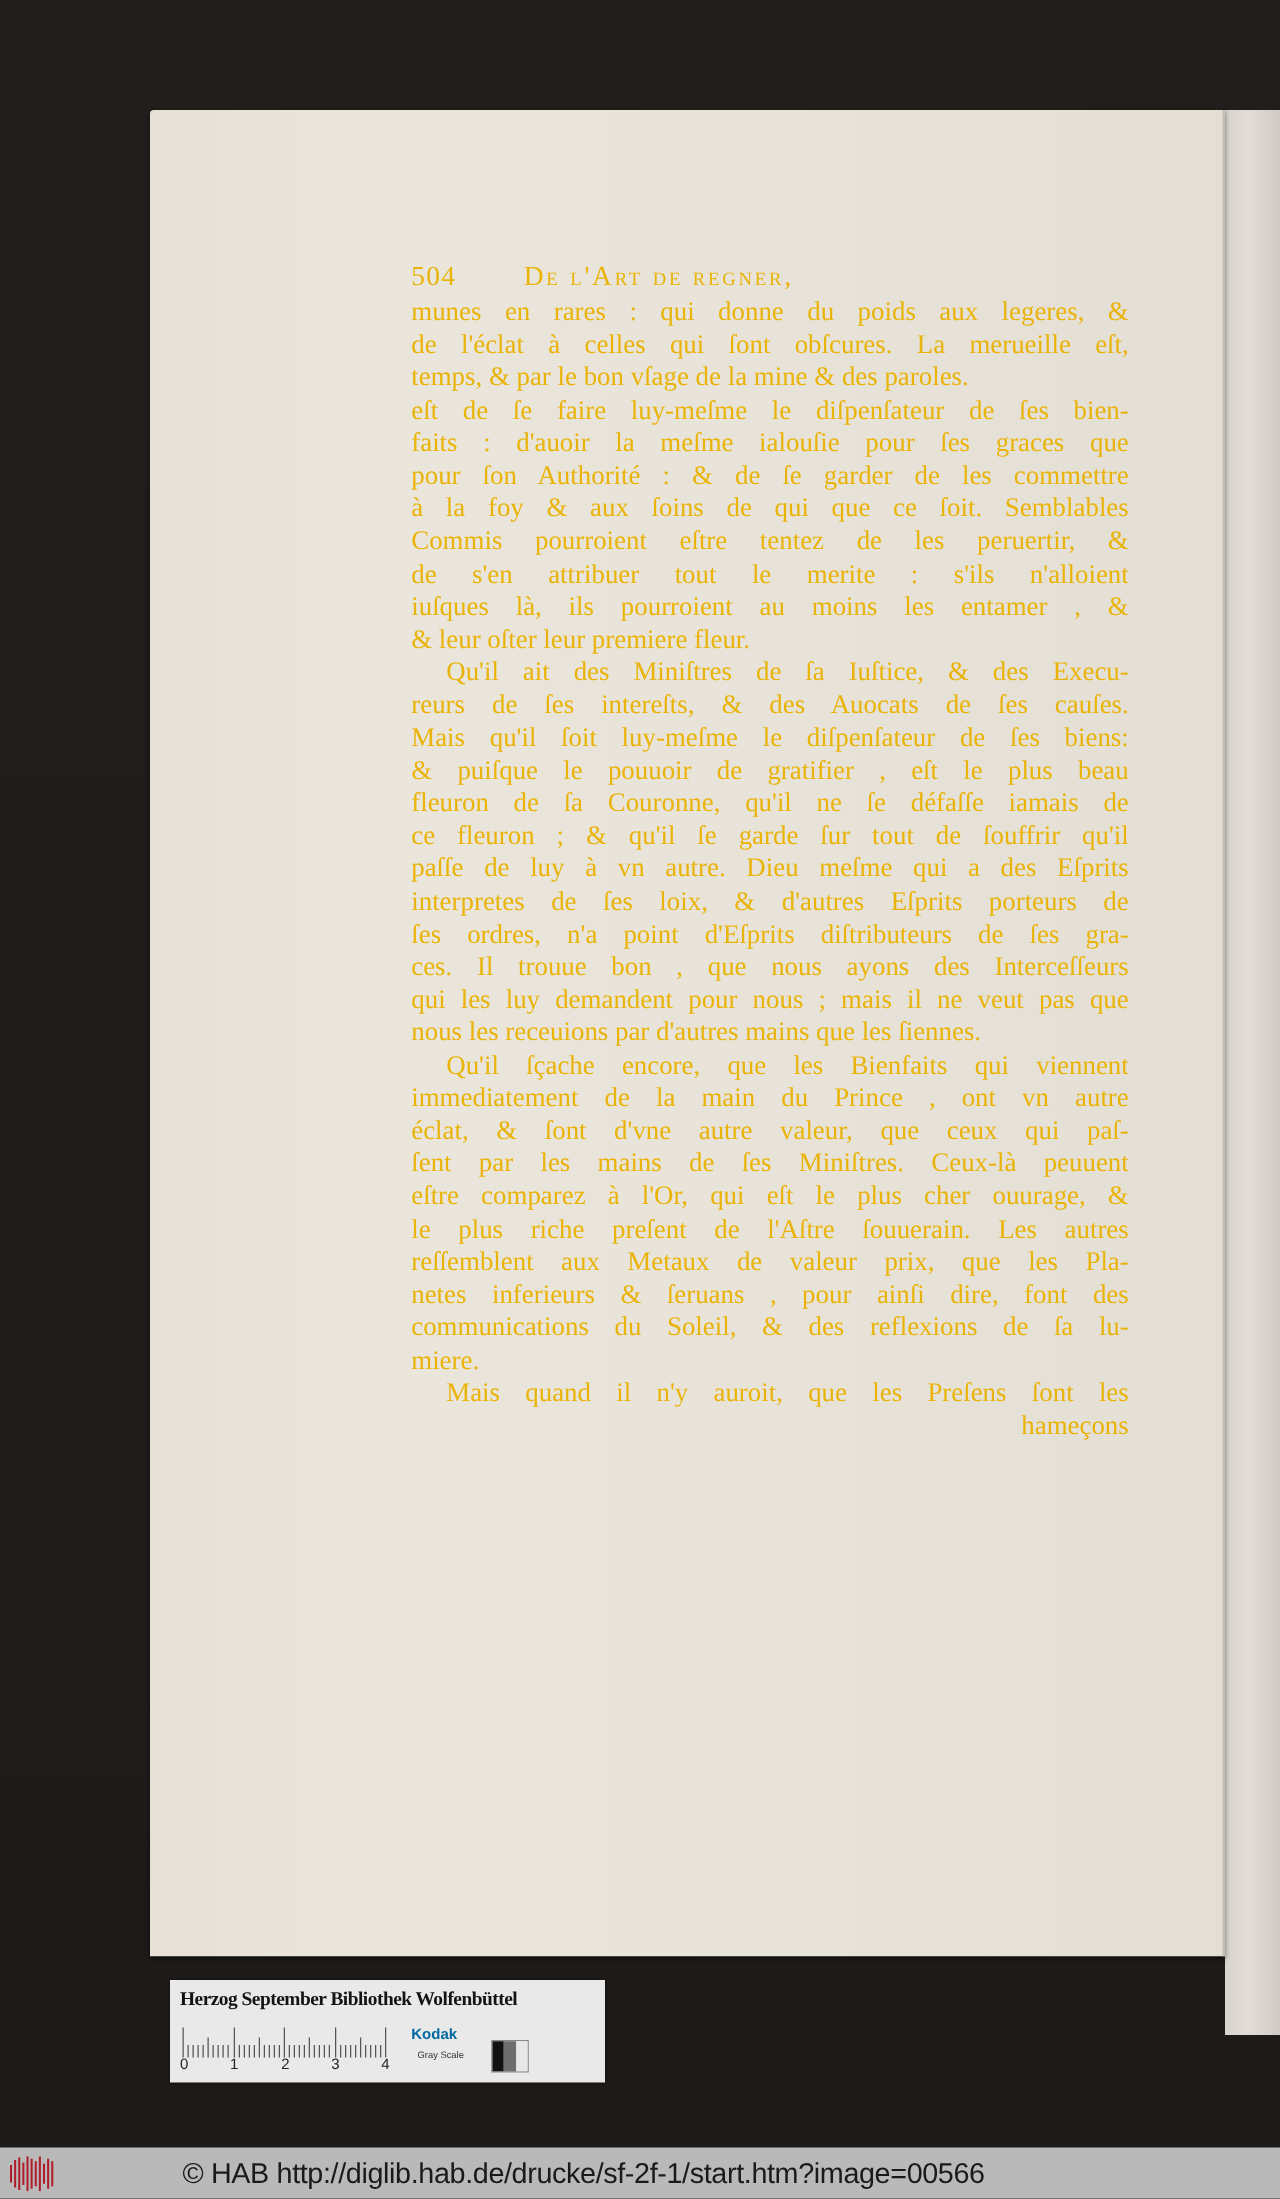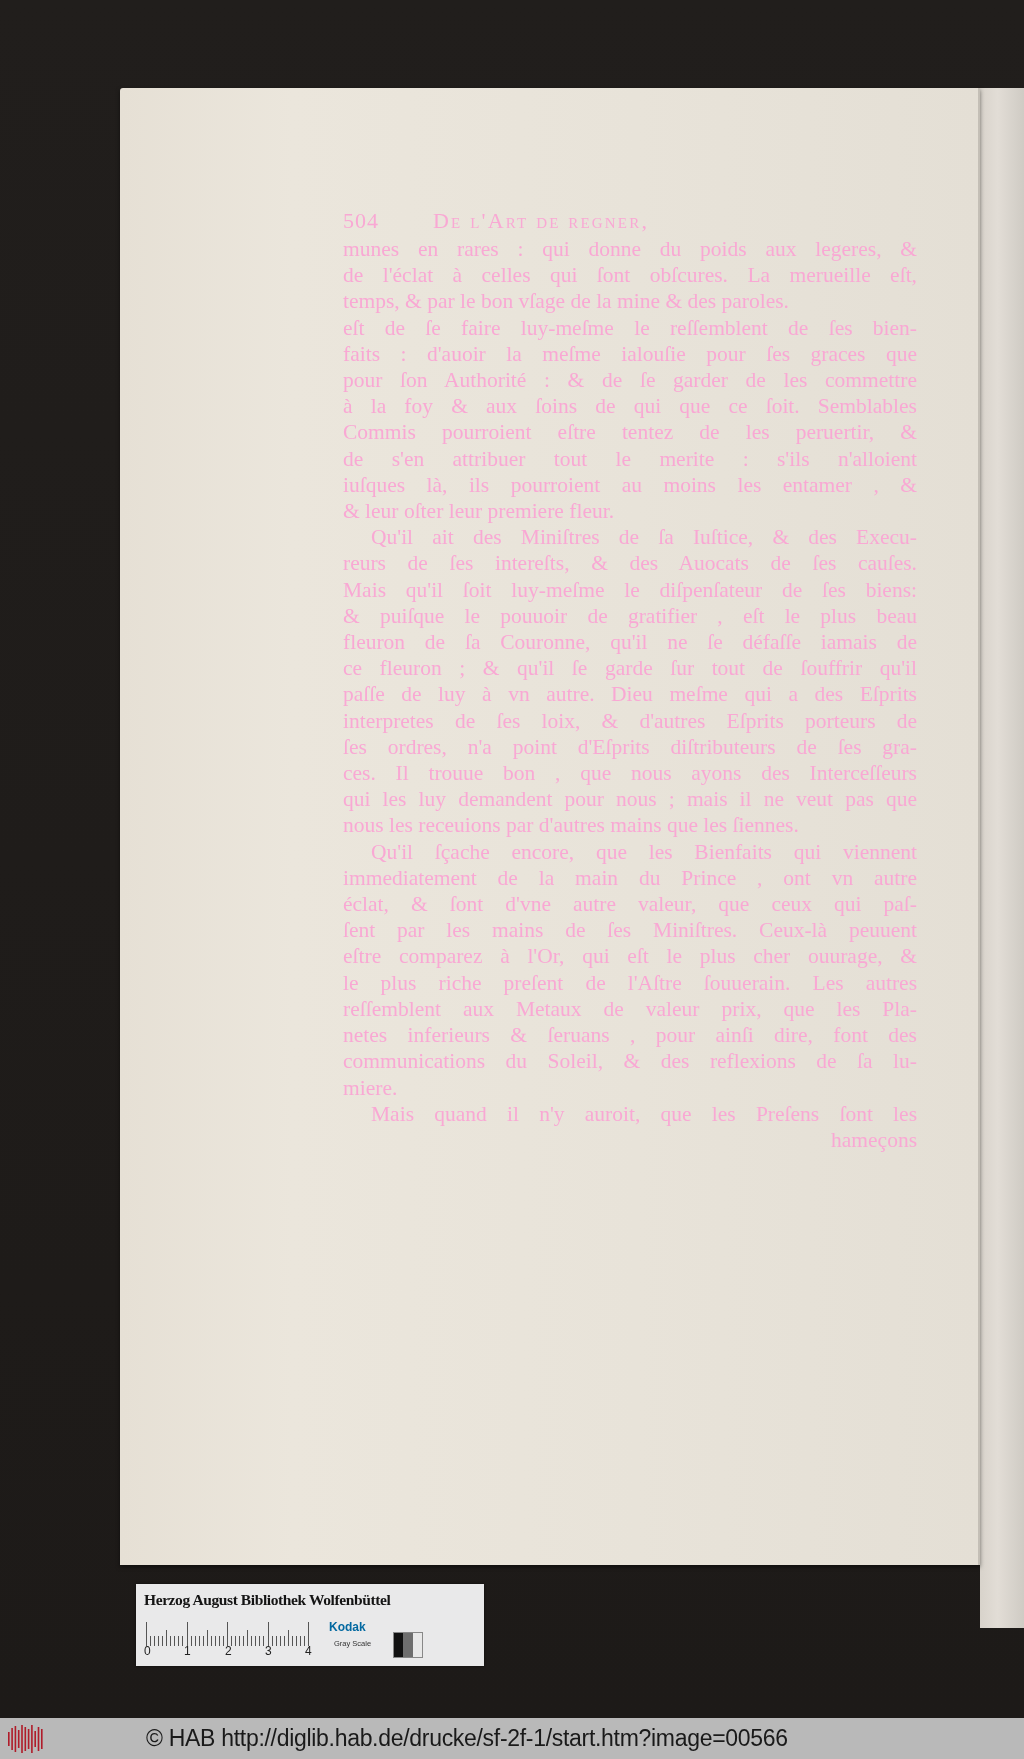--- a/index.html
+++ b/index.html
@@ -20,22 +20,22 @@
   }
   .page-fold {
     position:absolute; left:980px; top:88px; width:44px; height:1540px;
     background:linear-gradient(90deg,#d8d3cb 0%,#e2ddd6 40%,#cfcbc4 100%);
   }
   .gutter-line {
     position:absolute; left:978px; top:88px; width:2px; height:1477px;
     background:#c4bfb6;
   }
   .text-block {
-    position:absolute; left:343px; top:208px; width:574px;
-    color:#f9a8d4;
+    position:absolute; left:329px; top:208px; width:574px;
+    color:#eab308;
     font-size:21.5px; line-height:26.2px;
   }
   .running-head {
     display:flex; align-items:baseline; height:28px; margin-bottom:0px;
   }
   .page-number { font-size:22px; width:90px; letter-spacing:1px; }
   .head-title { font-size:22px; letter-spacing:2.2px; font-variant:small-caps; }
   .line {
     display:block; text-align:justify; text-align-last:justify;
     white-space:nowrap; overflow:visible;
@@ -103,21 +103,21 @@
 
 <div class="text-block">
   <div class="running-head">
     <span class="page-number">504</span>
     <span class="head-title">De l'Art de regner,</span>
   </div>
   <div id="paras">
       <span class="line">munes en rares : qui donne du poids aux legeres, &amp;</span>
       <span class="line">de l'éclat à celles qui ſont obſcures. La merueille eſt,</span>
       <span class="line last">temps, &amp; par le bon vſage de la mine &amp; des paroles.</span>
-      <span class="line">eſt de ſe faire luy-meſme le reſſemblent de ſes bien-</span>
+      <span class="line">eſt de ſe faire luy-meſme le diſpenſateur de ſes bien-</span>
       <span class="line">faits : d'auoir la meſme ialouſie pour ſes graces que</span>
       <span class="line">pour ſon Authorité : &amp; de ſe garder de les commettre</span>
       <span class="line">à la foy &amp; aux ſoins de qui que ce ſoit. Semblables</span>
       <span class="line">Commis pourroient eſtre tentez de les peruertir, &amp;</span>
       <span class="line">de s'en attribuer tout le merite : s'ils n'alloient</span>
       <span class="line">iuſques là, ils pourroient au moins les entamer , &amp;</span>
       <span class="line last">&amp; leur oſter leur premiere fleur.</span>
       <span class="line indent">Qu'il ait des Miniſtres de ſa Iuſtice, &amp; des Execu-</span>
       <span class="line">reurs de ſes intereſts, &amp; des Auocats de ſes cauſes.</span>
       <span class="line">Mais qu'il ſoit luy-meſme le diſpenſateur de ſes biens:</span>
@@ -139,21 +139,21 @@
       <span class="line">reſſemblent aux Metaux de valeur prix, que les Pla-</span>
       <span class="line">netes inferieurs &amp; ſeruans , pour ainſi dire, font des</span>
       <span class="line">communications du Soleil, &amp; des reflexions de ſa lu-</span>
       <span class="line last">miere.</span>
       <span class="line indent">Mais quand il n'y auroit, que les Preſens ſont les</span>
     </div>
   <span class="line catch">hameçons</span>
 </div>
 
 <div class="label-card">
-  <div class="label-title">Herzog August Bibliothek Wolfenbüttel</div>
+  <div class="label-title">Herzog September Bibliothek Wolfenbüttel</div>
   <div class="ruler" id="ruler">
       <div class="tick" style="left: 0px; height: 24px;"></div>
       <div class="tick" style="left: 4.05px; height: 10px;"></div>
       <div class="tick" style="left: 8.1px; height: 10px;"></div>
       <div class="tick" style="left: 12.15px; height: 10px;"></div>
       <div class="tick" style="left: 16.2px; height: 10px;"></div>
       <div class="tick" style="left: 20.25px; height: 16px;"></div>
       <div class="tick" style="left: 24.3px; height: 10px;"></div>
       <div class="tick" style="left: 28.35px; height: 10px;"></div>
       <div class="tick" style="left: 32.4px; height: 10px;"></div>

